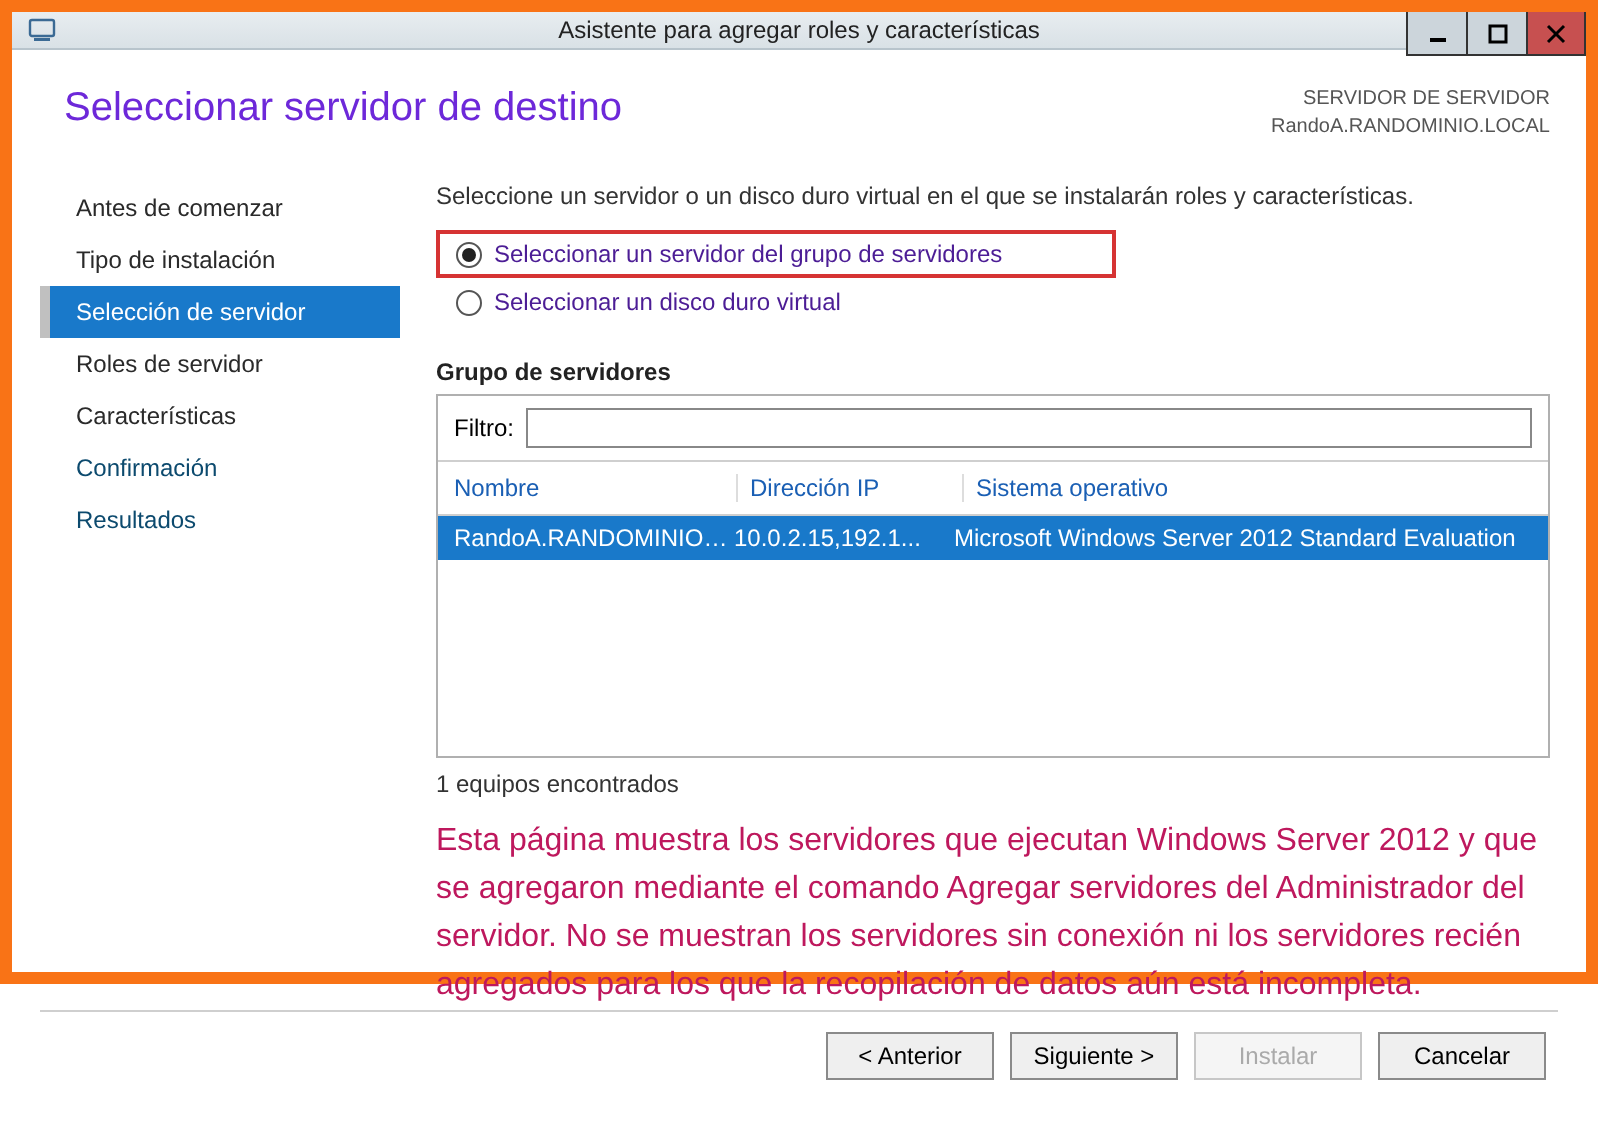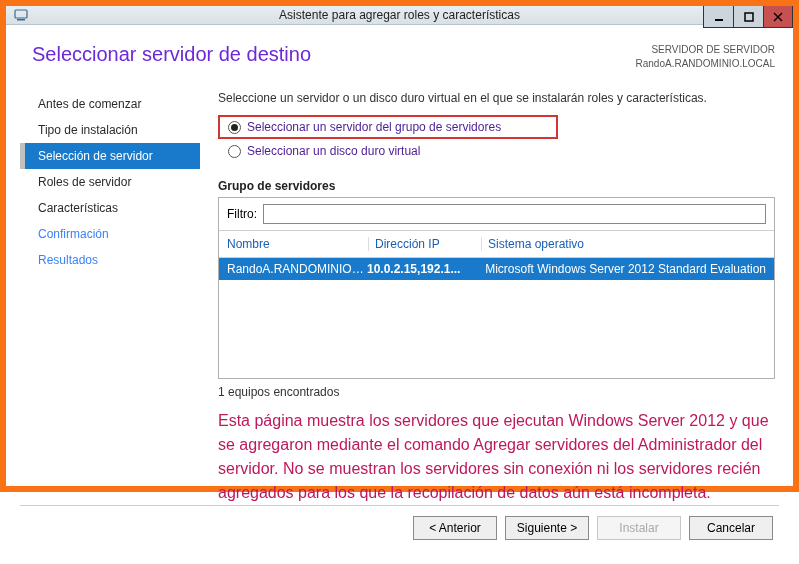--- a/index.html
+++ b/index.html
@@ -116,21 +116,21 @@
     .nav-item.active::before {
       content: "";
       position: absolute;
       left: 0;
       width: 5px;
       top: 0;
       bottom: 0;
       background: #c0c0c0;
     }
     .nav-item.disabled {
-      color: #3b82f6;
+      color: #0c4a6e;
       cursor: default;
     }
 
     .main-panel {
       flex: 1;
       padding-left: 18px;
       padding-right: 4px;
     }
     .instruction {
       font-size: 12px;
@@ -213,22 +213,22 @@
       background: #fff;
     }
     .table-row {
       display: flex;
       padding: 4px 8px;
       background: #1979ca;
       color: #fff;
       font-size: 12px;
     }
     .td-name { width: 140px; overflow: hidden; text-overflow: ellipsis; white-space: nowrap; }
-    .td-ip { width: 110px; overflow: hidden; text-overflow: ellipsis; white-space: nowrap; font-weight: bold; }
-    .td-os { flex: 1; overflow: hidden; text-overflow: ellipsis; white-space: nowrap; text-align: right; }
+    .td-ip { width: 110px; overflow: hidden; text-overflow: ellipsis; white-space: nowrap; }
+    .td-os { flex: 1; overflow: hidden; text-overflow: ellipsis; white-space: nowrap; }
 
     .found-text {
       font-size: 12px;
       color: #333;
       margin-top: 6px;
     }
     .help-text {
       font-size: 16px;
       color: #be185d;
       margin-top: 10px;

